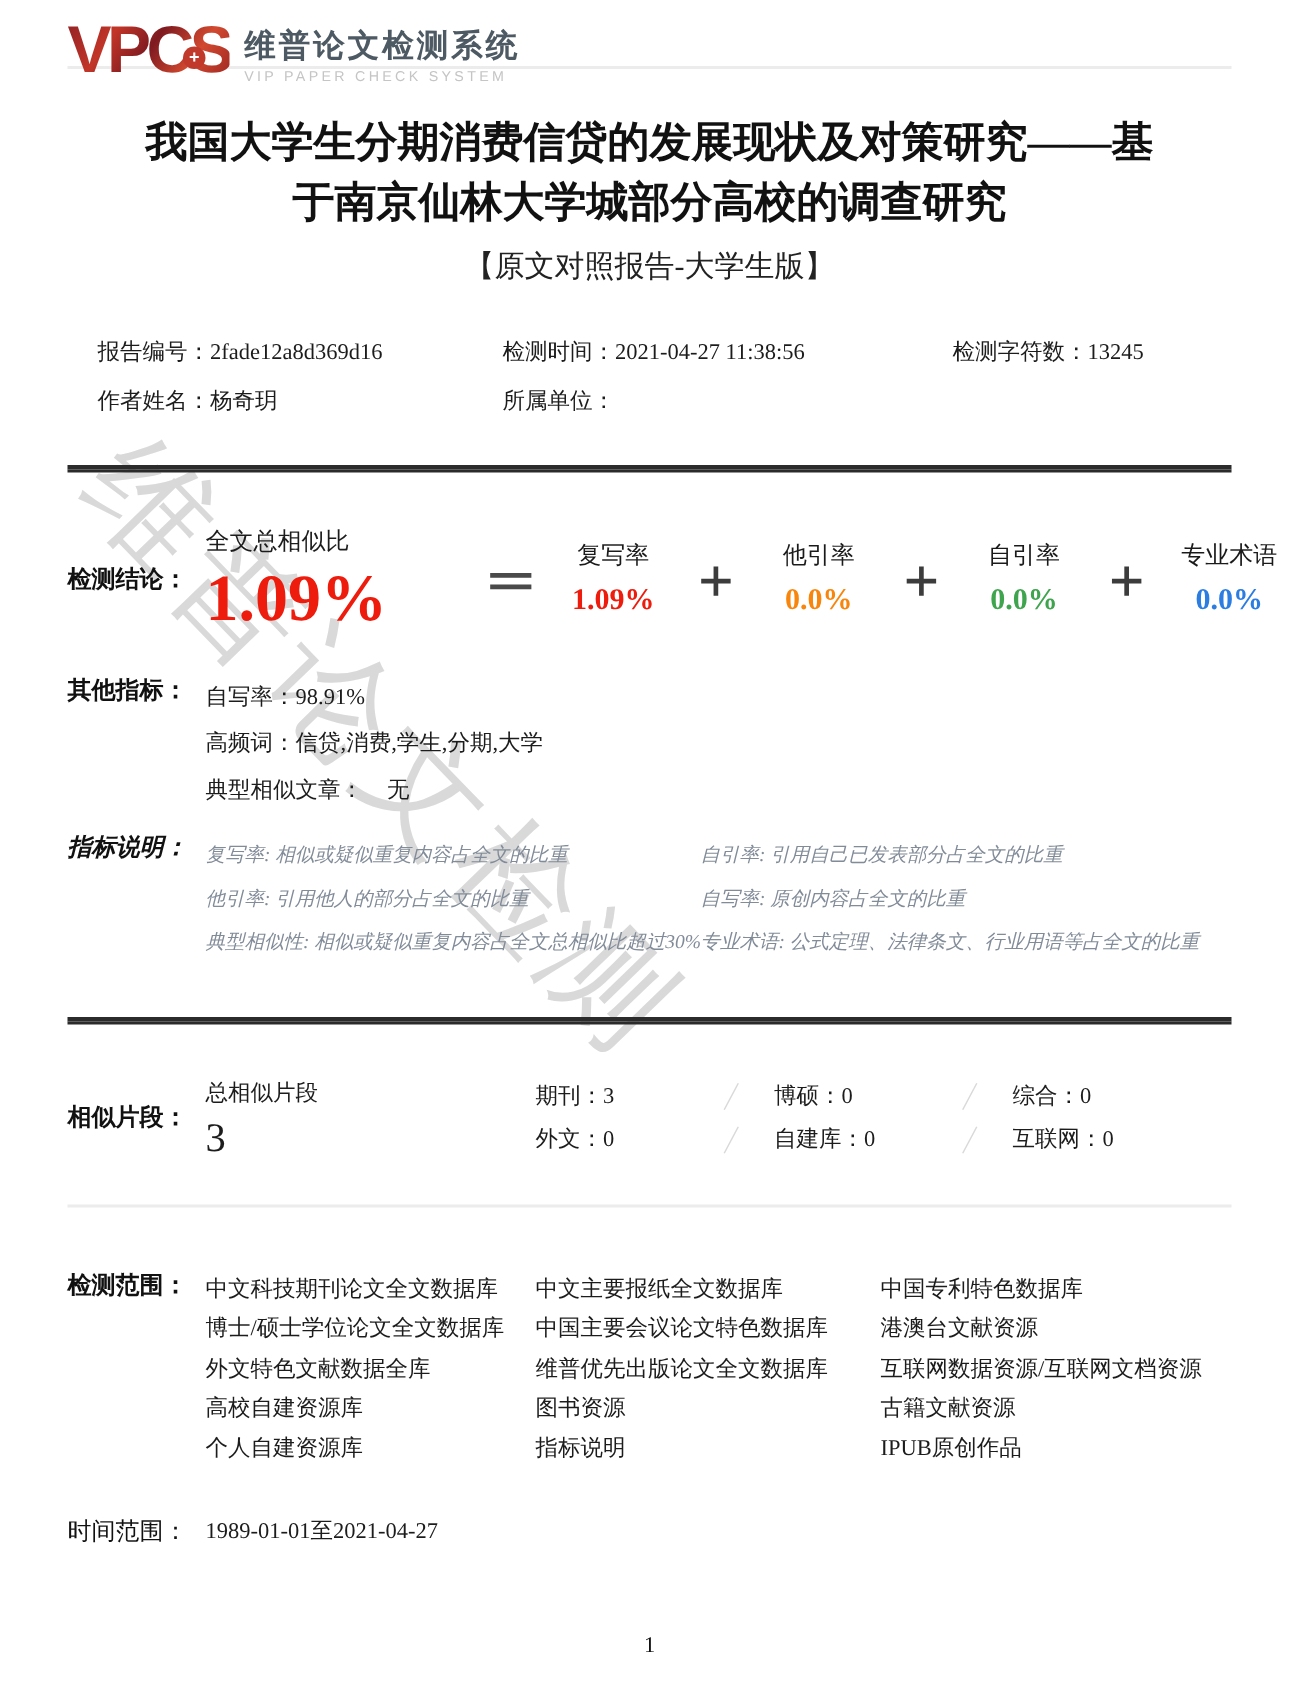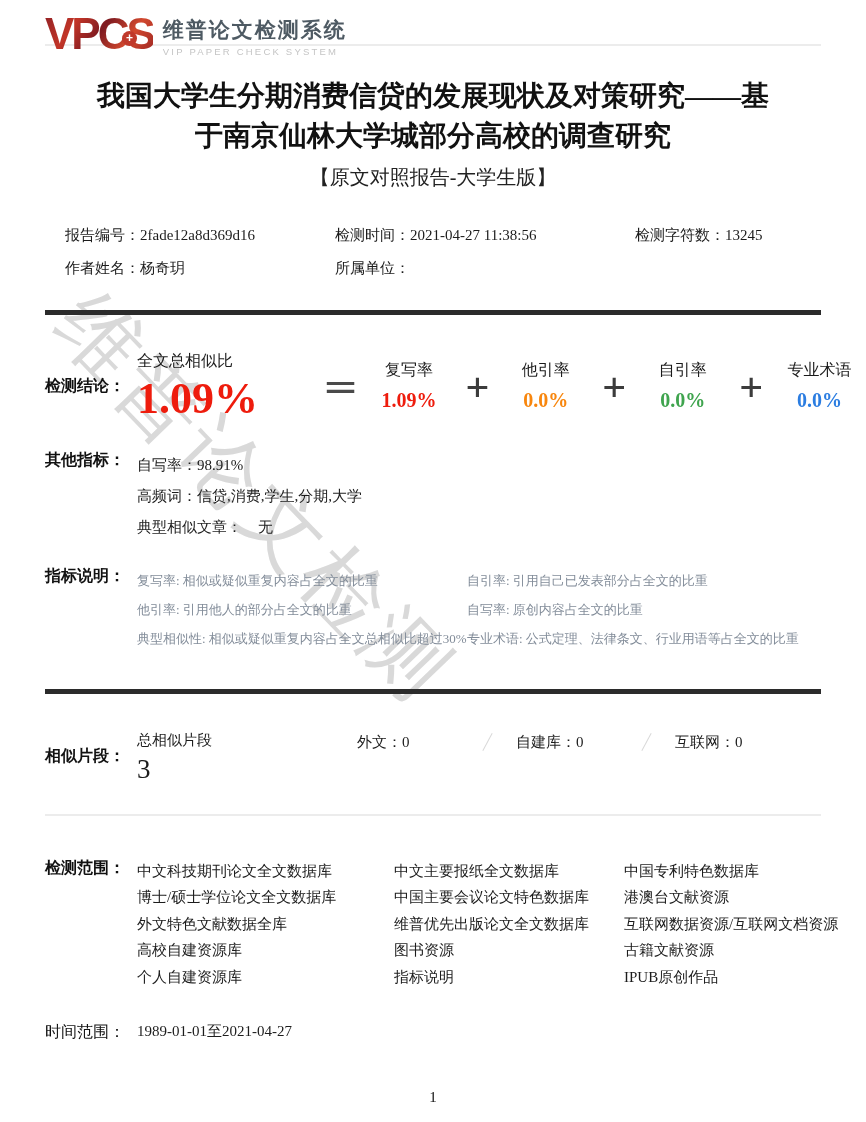--- a/index.html
+++ b/index.html
@@ -78,21 +78,21 @@
   .rate-block { width:86px; text-align:center; }
   .rate-label { font-size:16px; color:#1a1a1a; margin-bottom:8px; white-space:nowrap; }
   .rate-value { font-size:20px; font-weight:700; }
 
   
   .sec-other { margin-top:28px; }
   .oi-row { line-height:31px; }
   .oi-gap { margin-left:16px; }
 
   
-  .sec-notes { margin-top:23px; }
+  .sec-notes { margin-top:12px;font-style:italic; }
   .notes-grid { display:grid; grid-template-columns:330px 1fr; column-gap:0; row-gap:0; }
   .note { font-size:13px; color:#828c99; line-height:29px; white-space:nowrap; }
 
   .rd-2 { margin-top:36px; }
 
   
   .sec-fragments { margin-top:34px; align-items:center; }
   .fragments-body { display:flex; }
   .frag-total { width:220px; }
   .frag-total-label { font-size:15px; line-height:24px; }
@@ -102,21 +102,21 @@
   .frag-cell { width:130px; white-space:nowrap; }
   .slash { width:1px; height:20px; background:#d9d9d9; transform:rotate(28deg); margin:0 28px 0 0; }
 
   .rl-2 { margin-top:28px; }
 
   
   .sec-range { margin-top:42px; }
   .range-cols { display:flex; }
   .range-col { display:flex; flex-direction:column; }
   .range-col-1 { width:220px; }
-  .range-col-2 { width:230px;margin-left:37px; }
+  .range-col-2 { width:230px; }
   .range-col-3 { flex:1; }
   .range-item { line-height:26.5px; white-space:nowrap; }
 
   
   .sec-time { margin-top:32px; }
 
   .page-number { position:absolute; left:0; right:0; bottom:16px; text-align:center; font-size:15px; color:#111; }
 </style>
 </head>
 <body>
@@ -213,20 +213,27 @@
 
     <div class="section sec-fragments">
       <div class="sec-label">相似片段：</div>
       <div class="sec-body fragments-body">
         <div class="frag-total">
           <div class="frag-total-label">总相似片段</div>
           <div class="frag-total-value">3</div>
         </div>
         <div class="frag-stats">
           <div class="frag-row">
+            <div class="frag-cell"><span>期刊：</span><span>3</span></div>
+            <div class="slash"></div>
+            <div class="frag-cell"><span>博硕：</span><span>0</span></div>
+            <div class="slash"></div>
+            <div class="frag-cell"><span>综合：</span><span>0</span></div>
+          </div>
+          <div class="frag-row">
             <div class="frag-cell"><span>外文：</span><span>0</span></div>
             <div class="slash"></div>
             <div class="frag-cell"><span>自建库：</span><span>0</span></div>
             <div class="slash"></div>
             <div class="frag-cell"><span>互联网：</span><span>0</span></div>
           </div>
         </div>
       </div>
     </div>
 

